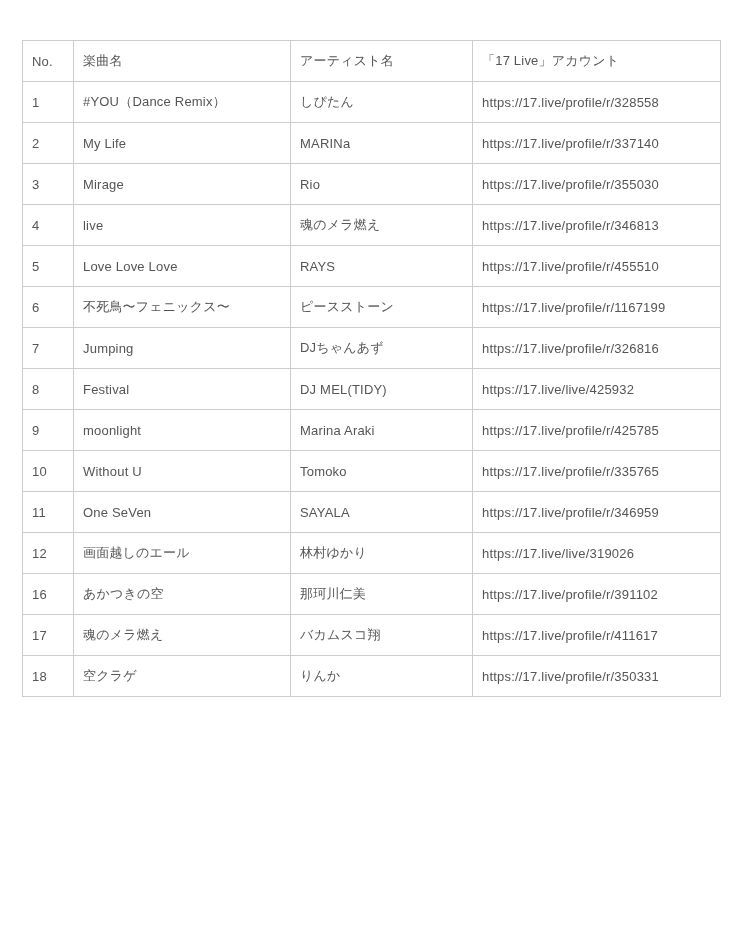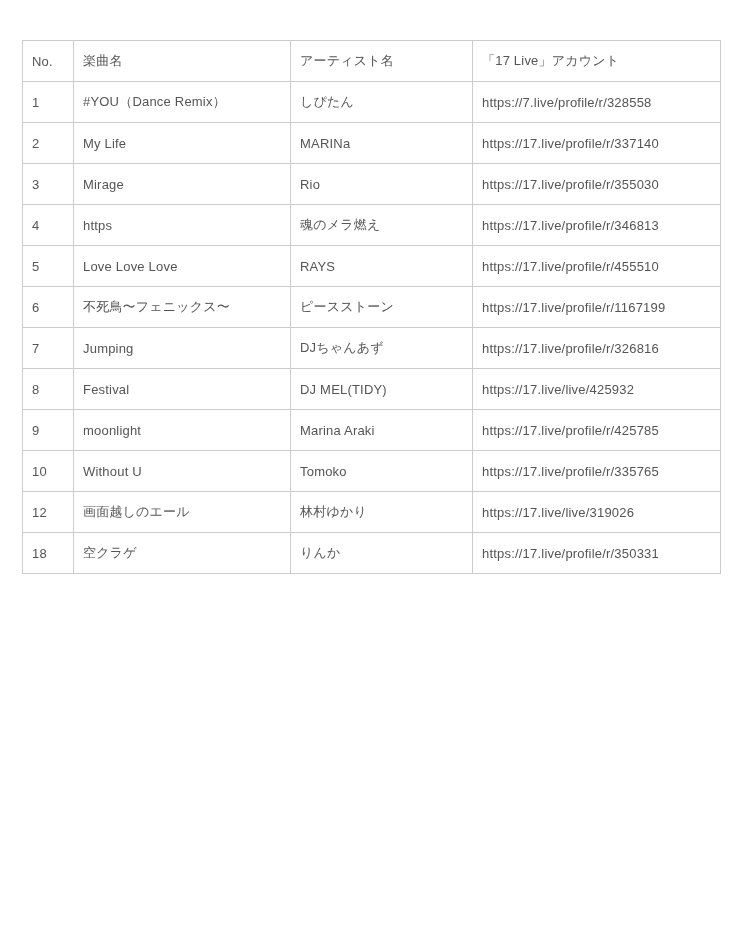--- a/index.html
+++ b/index.html
@@ -62,37 +62,37 @@
         <th>楽曲名</th>
         <th>アーティスト名</th>
         <th>「17 Live」アカウント</th>
       </tr>
     </thead>
     <tbody id="table-body">
         <tr>
           <td>1</td>
           <td>#YOU（Dance Remix）</td>
           <td>しぴたん</td>
-          <td>https://7.live/profile/r/328558</td>
+          <td>https://17.live/profile/r/328558</td>
         </tr>
         <tr>
           <td>2</td>
           <td>My Life</td>
           <td>MARINa</td>
           <td>https://17.live/profile/r/337140</td>
         </tr>
         <tr>
           <td>3</td>
           <td>Mirage</td>
           <td>Rio</td>
           <td>https://17.live/profile/r/355030</td>
         </tr>
         <tr>
           <td>4</td>
-          <td>https</td>
+          <td>live</td>
           <td>魂のメラ燃え</td>
           <td>https://17.live/profile/r/346813</td>
         </tr>
         <tr>
           <td>5</td>
           <td>Love Love Love</td>
           <td>RAYS</td>
           <td>https://17.live/profile/r/455510</td>
         </tr>
         <tr>
@@ -119,24 +119,42 @@
           <td>Marina Araki</td>
           <td>https://17.live/profile/r/425785</td>
         </tr>
         <tr>
           <td>10</td>
           <td>Without U</td>
           <td>Tomoko</td>
           <td>https://17.live/profile/r/335765</td>
         </tr>
         <tr>
+          <td>11</td>
+          <td>One SeVen</td>
+          <td>SAYALA</td>
+          <td>https://17.live/profile/r/346959</td>
+        </tr>
+        <tr>
           <td>12</td>
           <td>画面越しのエール</td>
           <td>林村ゆかり</td>
           <td>https://17.live/live/319026</td>
+        </tr>
+        <tr>
+          <td>16</td>
+          <td>あかつきの空</td>
+          <td>那珂川仁美</td>
+          <td>https://17.live/profile/r/391102</td>
+        </tr>
+        <tr>
+          <td>17</td>
+          <td>魂のメラ燃え</td>
+          <td>バカムスコ翔</td>
+          <td>https://17.live/profile/r/411617</td>
         </tr>
         <tr>
           <td>18</td>
           <td>空クラゲ</td>
           <td>りんか</td>
           <td>https://17.live/profile/r/350331</td>
         </tr>
       </tbody>
   </table>
 </div>

